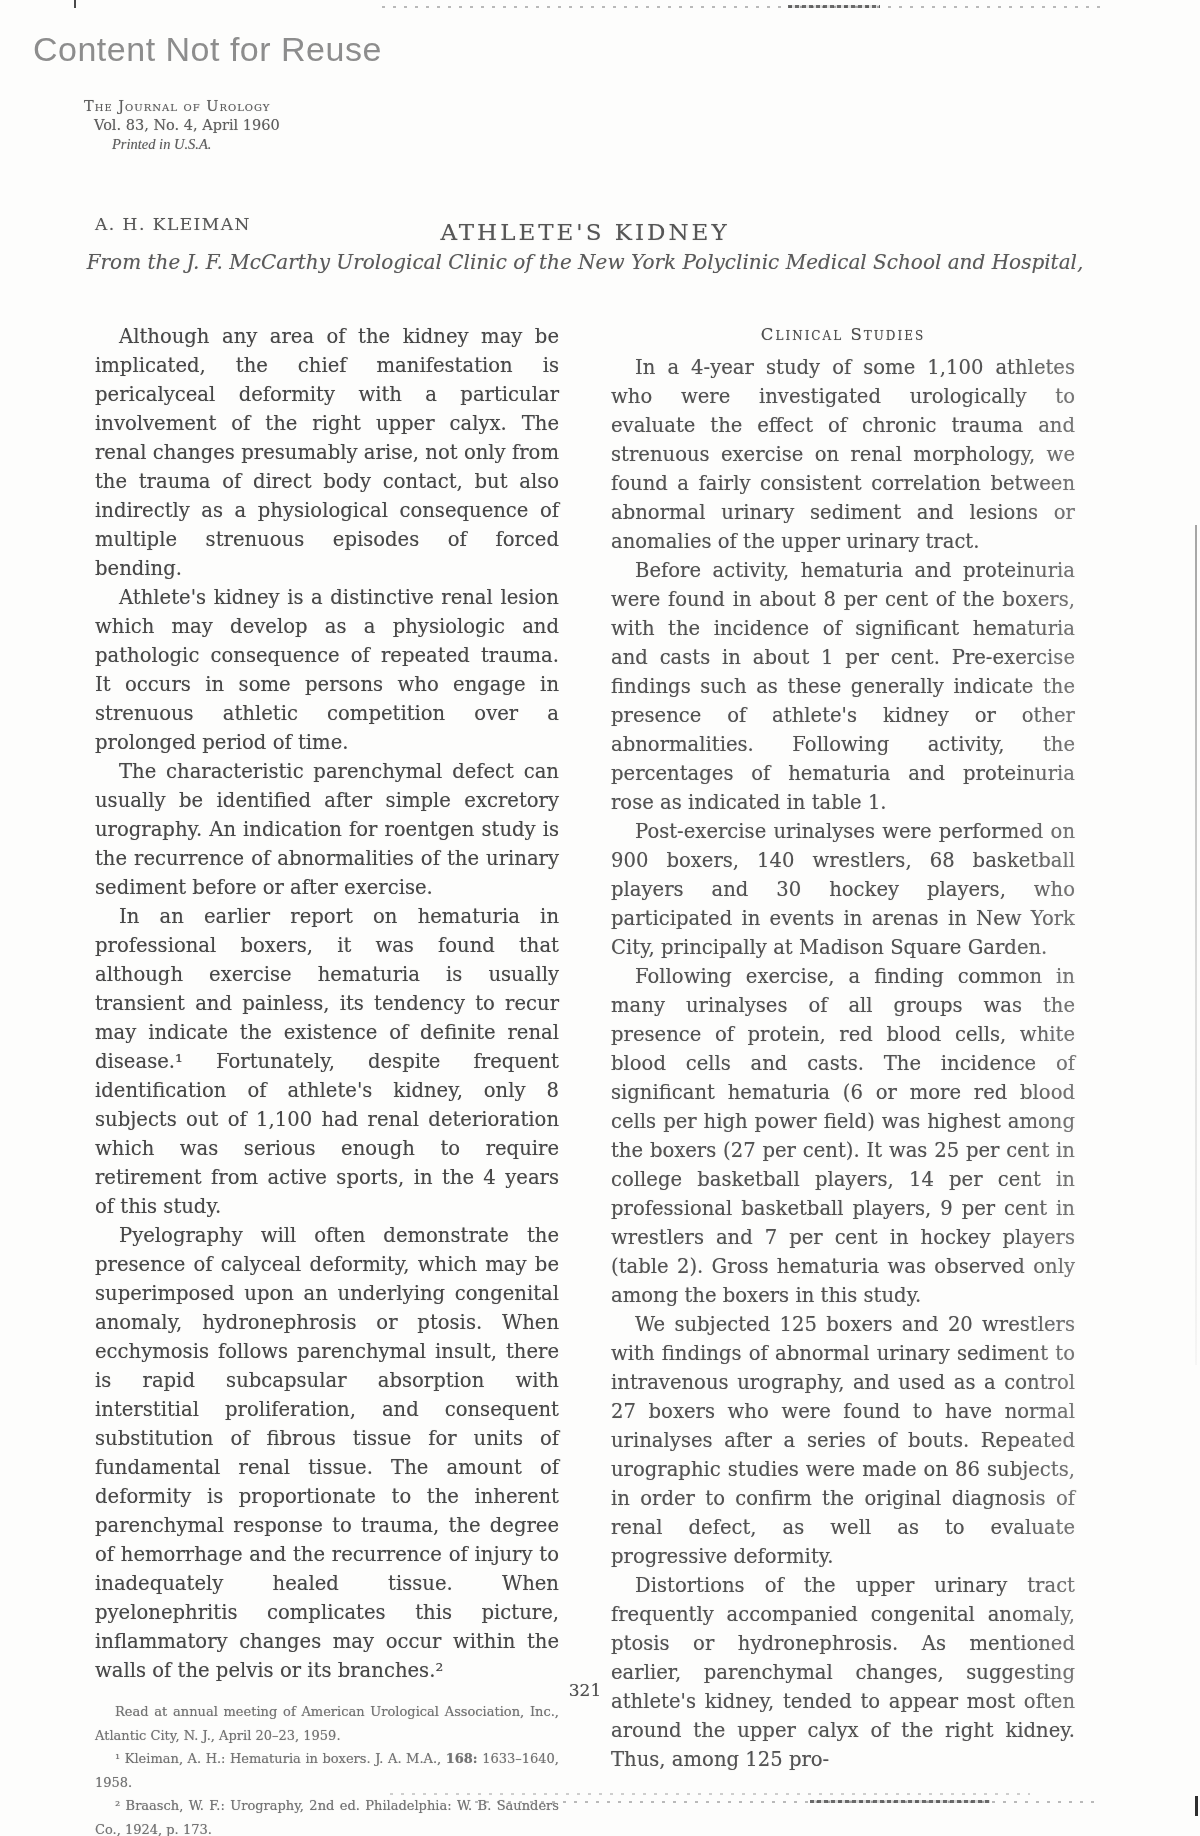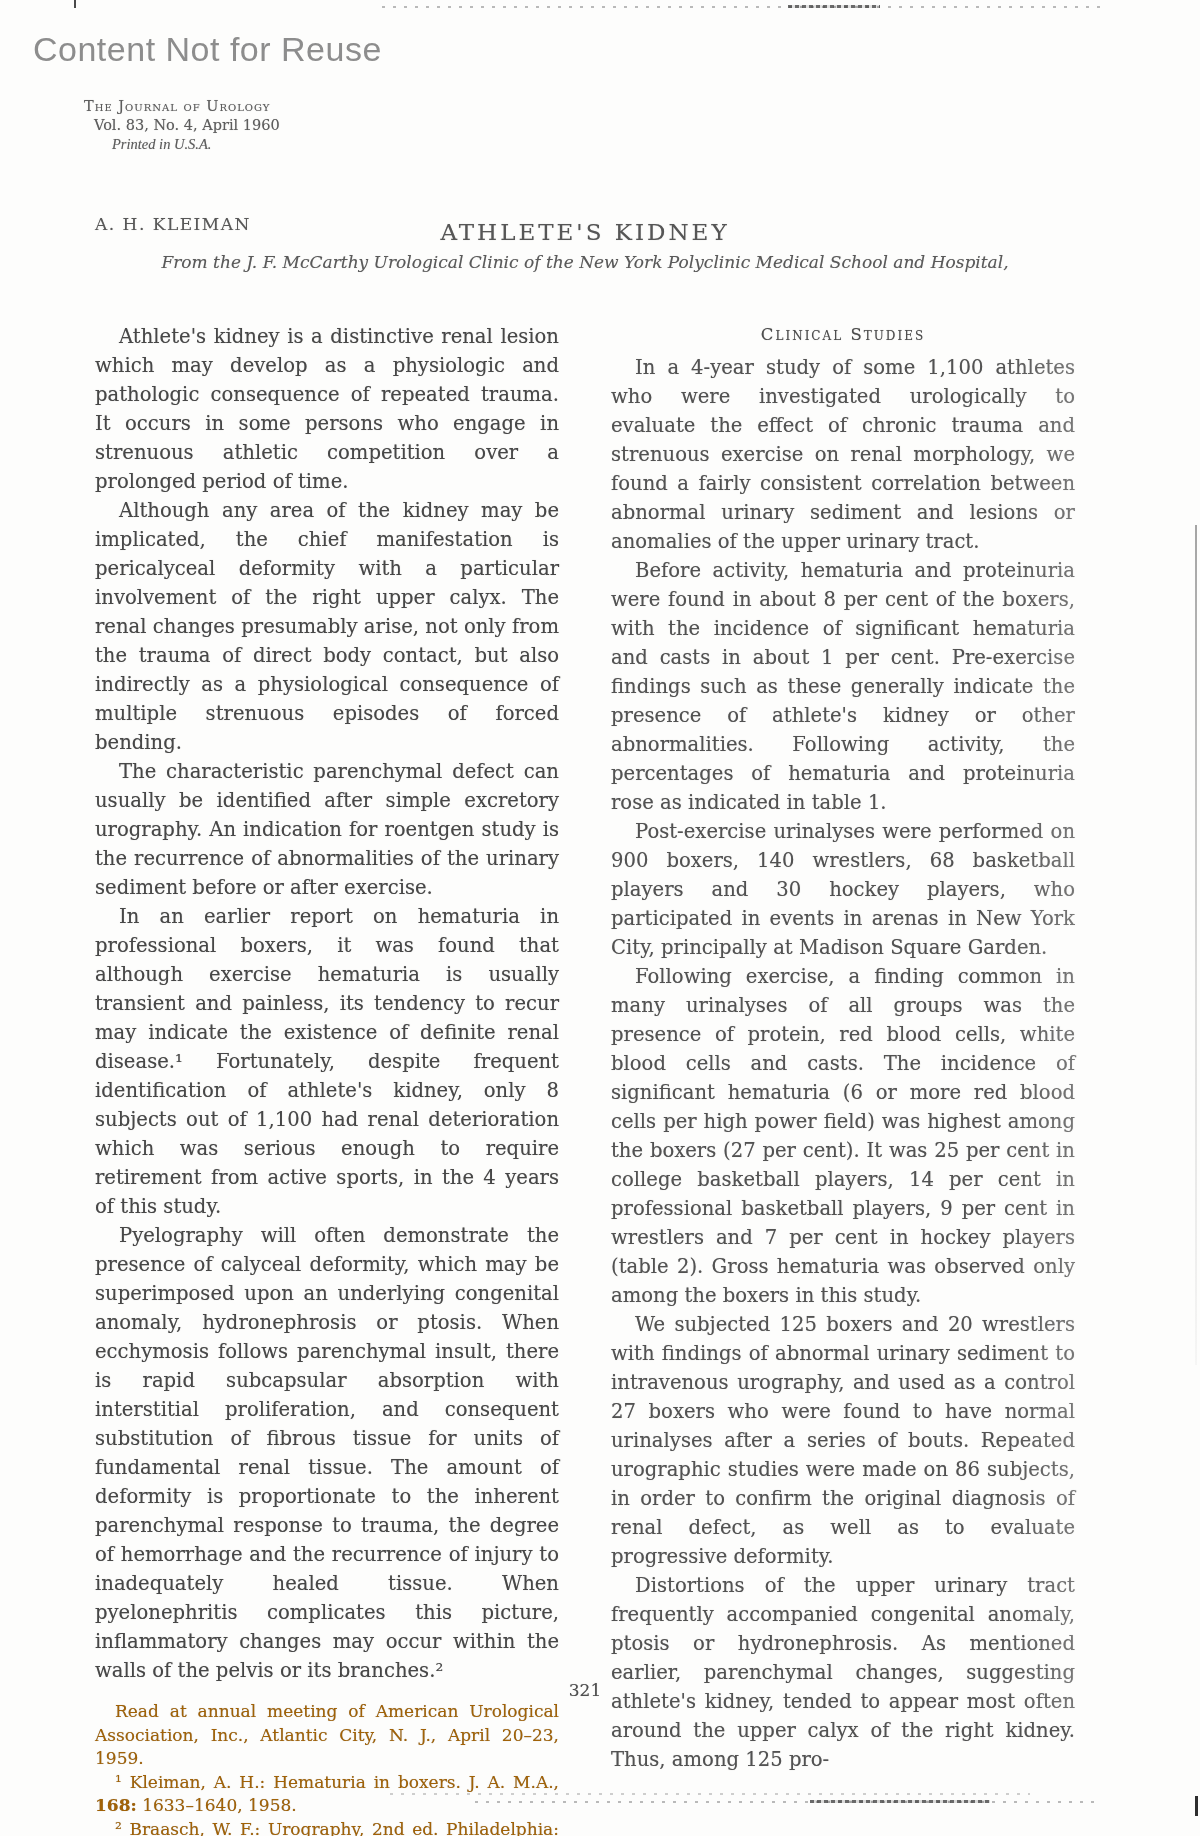--- a/index.html
+++ b/index.html
@@ -76,21 +76,21 @@
     text-align: center; font-size: 23px; letter-spacing: 3px;
     color: #565656; text-shadow: 0 0 0.7px rgba(100,100,100,0.5); margin-top: 45px;
   }
   .author {
     position: absolute; left: 95px; top: 214px; width: 980px;
     font-size: 17px; letter-spacing: 1.5px;
     color: #585858; text-shadow: 0 0 0.7px rgba(100,100,100,0.5);
   }
   .affil {
     position: absolute; left: 60px; top: 250px; width: 1050px;
-    text-align: center; font-style: italic; font-size: 17px; line-height: 25px;
+    text-align: center; font-style: italic; font-size: 20px; line-height: 25px;
     color: #5a5a5a; text-shadow: 0 0 0.7px rgba(100,100,100,0.45);
   }
 
   
   .columns {
     position: absolute; left: 95px; top: 322px; width: 980px;
     display: flex; gap: 52px;
     text-shadow: 0 0 0.7px rgba(90,90,90,0.5);
   }
   .col { width: 464px; }
@@ -99,22 +99,22 @@
     text-align: justify; text-indent: 24px; color: #474747;
   }
   .col-right p { color: #525252; }
   .clinical-heading {
     text-align: center; font-variant: small-caps; letter-spacing: 2px;
     font-size: 16.5px; color: #4d4d4d; margin: 3px 0 9px 0;
   }
 
   .footnotes { margin-top: 15px; }
   .footnotes p {
-    font-size: 17px; line-height: 23.5px; text-indent: 20px;
-    color: #a16207;
+    font-size: 13px; line-height: 23.5px; text-indent: 20px;
+    color: #737373;
   }
   .fnvol { font-weight: bold; }
 
   
   .page-number {
     position: absolute; left: 95px; top: 1680px; width: 980px;
     text-align: center; font-size: 17px; color: #4f4f4f;
     text-shadow: 0 0 0.7px rgba(90,90,90,0.5);
   }
 </style>
@@ -142,22 +142,22 @@
 
   <div class="title">ATHLETE'S KIDNEY</div>
   <div class="author">A. H. KLEIMAN</div>
   <div class="affil">
     <div>From the J. F. McCarthy Urological Clinic of the New York Polyclinic Medical School and Hospital,</div>
   </div>
 
   <div class="columns">
 
     <div class="col col-left">
+      <p>Although any area of the kidney may be implicated, the chief manifestation is pericalyceal deformity with a particular involvement of the right upper calyx. The renal changes presumably arise, not only from the trauma of direct body contact, but also indirectly as a physiological consequence of multiple strenuous episodes of forced bending.</p>
       <p>Athlete's kidney is a distinctive renal lesion which may develop as a physiologic and pathologic consequence of repeated trauma. It occurs in some persons who engage in strenuous athletic competition over a prolonged period of time.</p>
-      <p>Although any area of the kidney may be implicated, the chief manifestation is pericalyceal deformity with a particular involvement of the right upper calyx. The renal changes presumably arise, not only from the trauma of direct body contact, but also indirectly as a physiological consequence of multiple strenuous episodes of forced bending.</p>
       <p>The characteristic parenchymal defect can usually be identified after simple excretory urography. An indication for roentgen study is the recurrence of abnormalities of the urinary sediment before or after exercise.</p>
       <p>In an earlier report on hematuria in professional boxers, it was found that although exercise hematuria is usually transient and painless, its tendency to recur may indicate the existence of definite renal disease.¹ Fortunately, despite frequent identification of athlete's kidney, only 8 subjects out of 1,100 had renal deterioration which was serious enough to require retirement from active sports, in the 4 years of this study.</p>
       <p>Pyelography will often demonstrate the presence of calyceal deformity, which may be superimposed upon an underlying congenital anomaly, hydronephrosis or ptosis. When ecchymosis follows parenchymal insult, there is rapid subcapsular absorption with interstitial proliferation, and consequent substitution of fibrous tissue for units of fundamental renal tissue. The amount of deformity is proportionate to the inherent parenchymal response to trauma, the degree of hemorrhage and the recurrence of injury to inadequately healed tissue. When pyelonephritis complicates this picture, inflammatory changes may occur within the walls of the pelvis or its branches.²</p>
 
       <div class="footnotes">
         <p>Read at annual meeting of American Urological Association, Inc., Atlantic City, N. J., April 20–23, 1959.</p>
         <p><span>¹ Kleiman, A. H.: Hematuria in boxers. J. A. M.A., </span><span class="fnvol">168:</span><span> 1633–1640, 1958.</span></p>
         <p>² Braasch, W. F.: Urography, 2nd ed. Philadelphia: W. B. Saunders Co., 1924, p. 173.</p>
       </div>
     </div>

